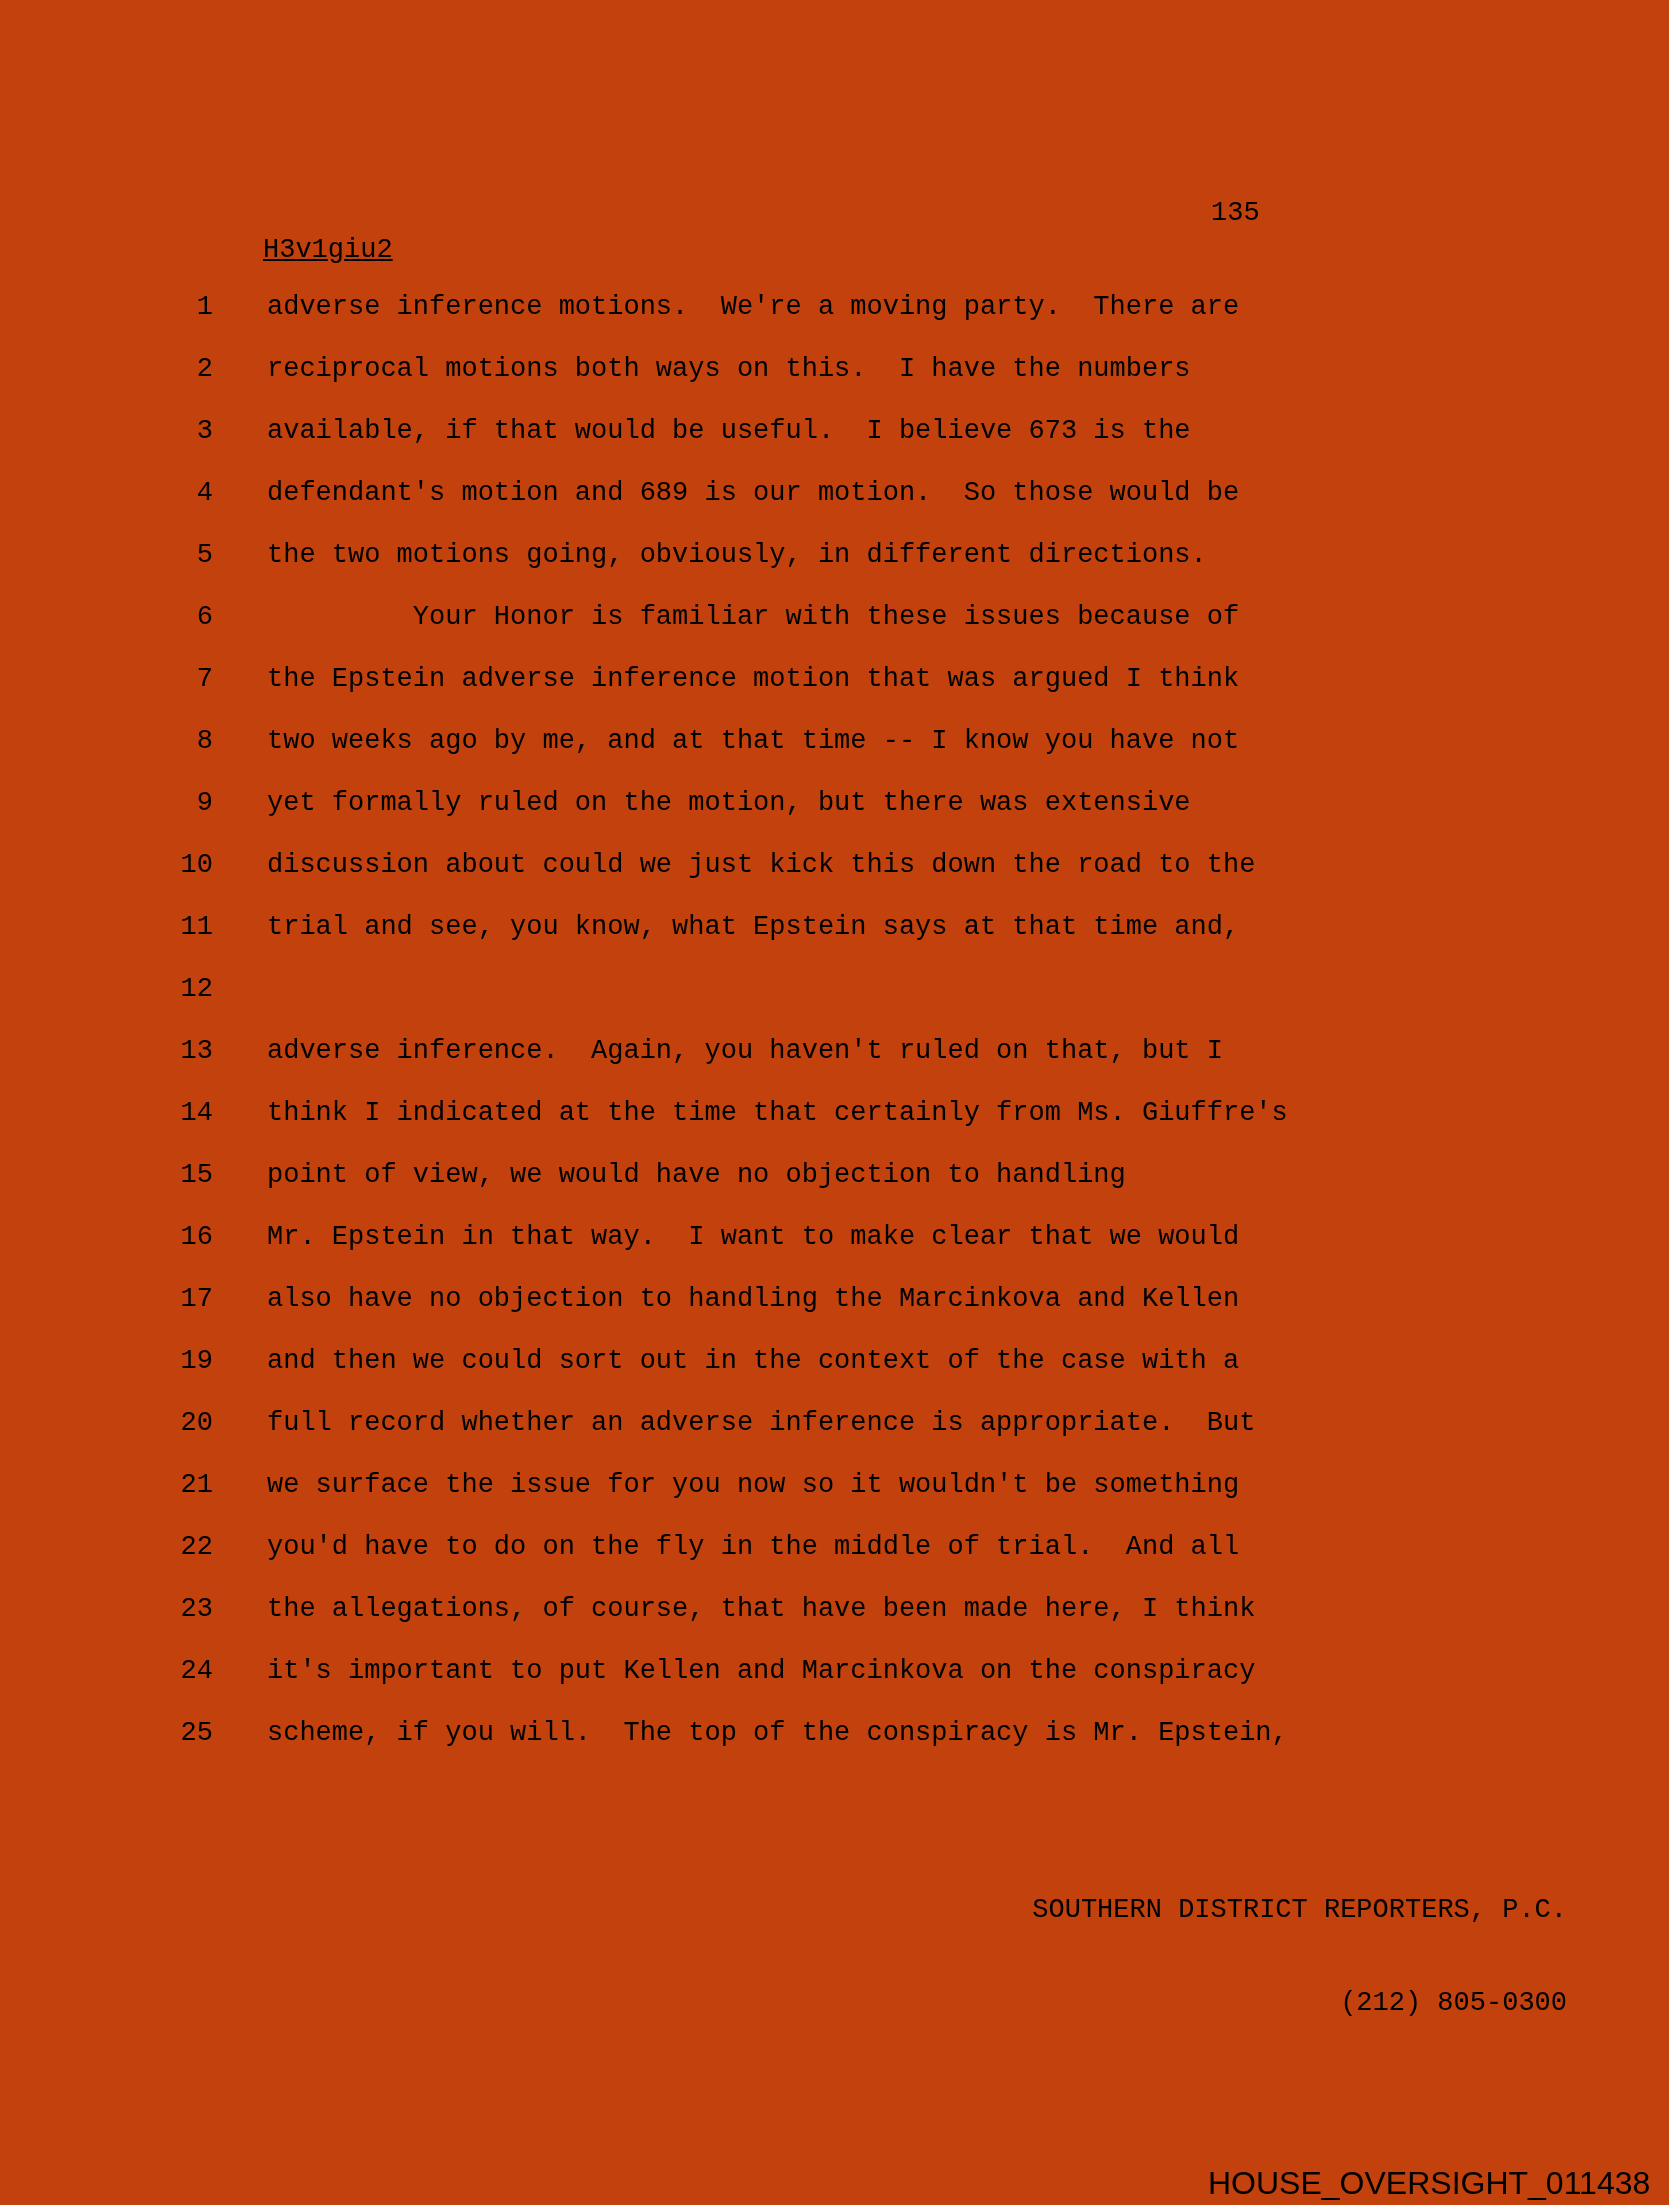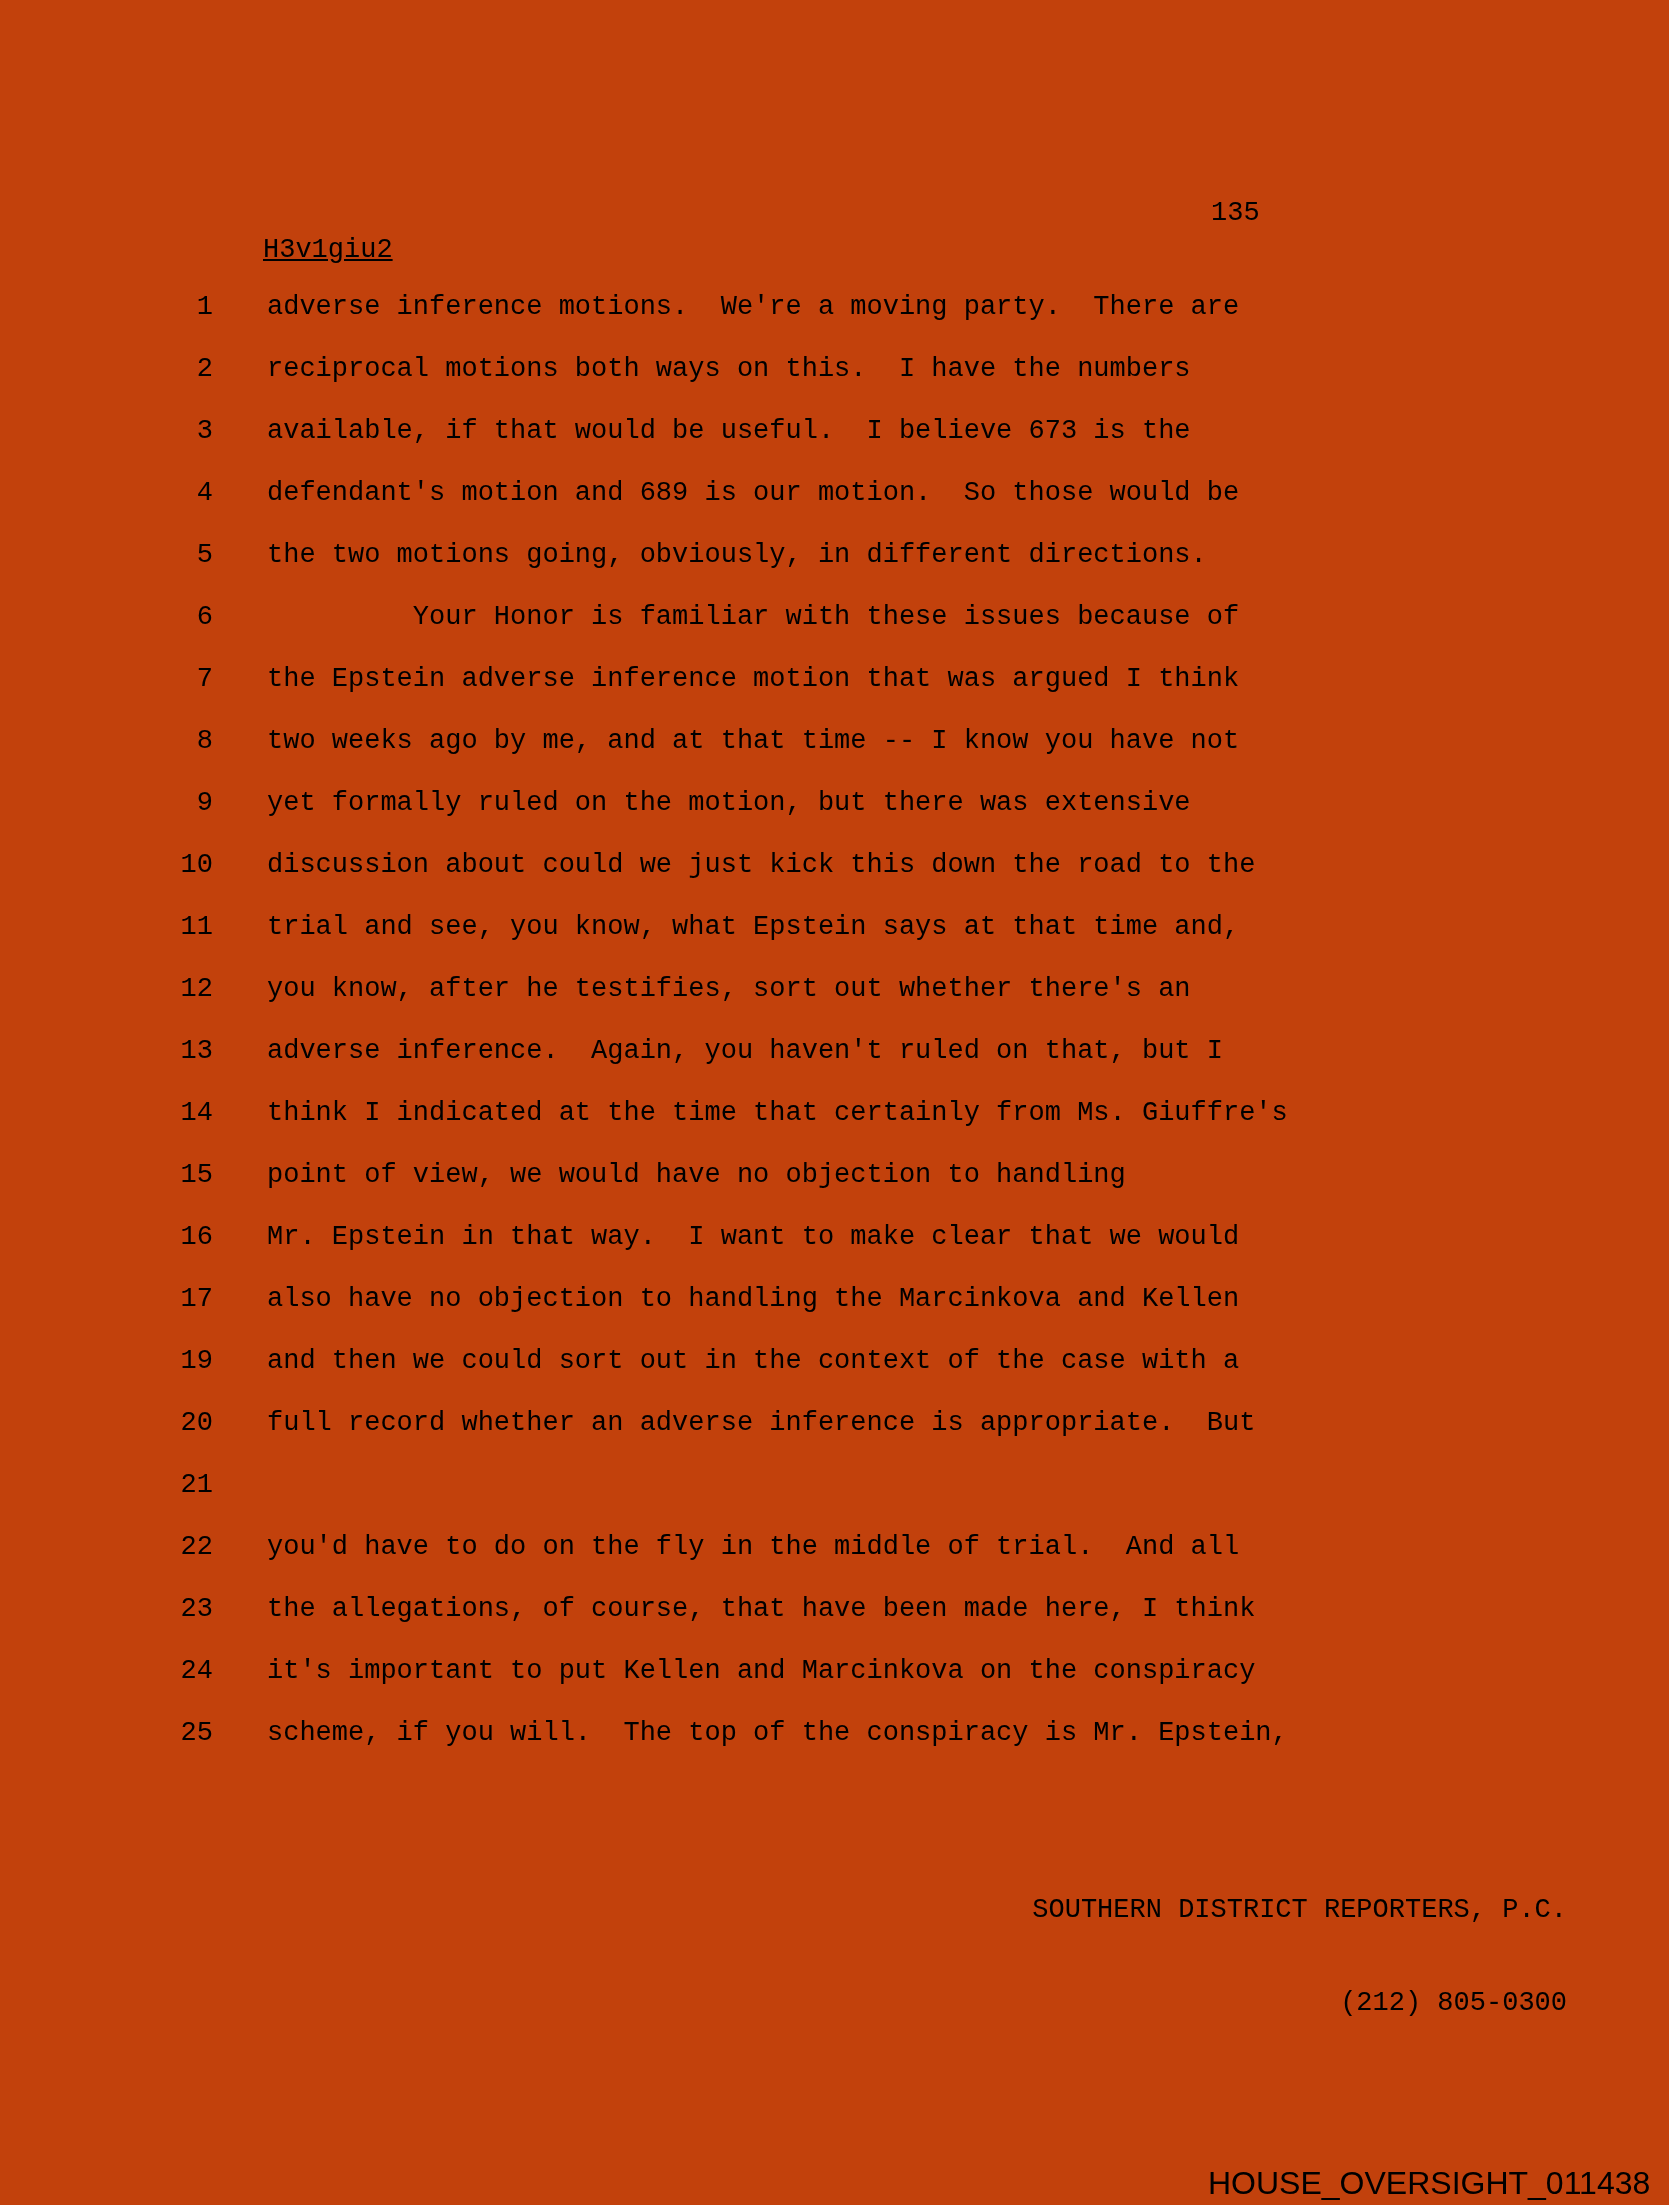--- a/index.html
+++ b/index.html
@@ -138,21 +138,20 @@
     <span class="line-text">discussion about could we just kick this down the road to the</span>
   </div>
 
   <div class="line-row">
     <span class="line-no">11</span>
     <span class="line-text">trial and see, you know, what Epstein says at that time and,</span>
   </div>
 
   <div class="line-row">
     <span class="line-no">12</span>
-    <span class="line-text">you know, after he testifies, sort out whether there's an</span>
   </div>
 
   <div class="line-row">
     <span class="line-no">13</span>
     <span class="line-text">adverse inference.  Again, you haven't ruled on that, but I</span>
   </div>
 
   <div class="line-row">
     <span class="line-no">14</span>
     <span class="line-text">think I indicated at the time that certainly from Ms. Giuffre's</span>
@@ -179,20 +178,21 @@
     <span class="line-text">and then we could sort out in the context of the case with a</span>
   </div>
 
   <div class="line-row">
     <span class="line-no">20</span>
     <span class="line-text">full record whether an adverse inference is appropriate.  But</span>
   </div>
 
   <div class="line-row">
     <span class="line-no">21</span>
+    <span class="line-text">we surface the issue for you now so it wouldn't be something</span>
   </div>
 
   <div class="line-row">
     <span class="line-no">22</span>
     <span class="line-text">you'd have to do on the fly in the middle of trial.  And all</span>
   </div>
 
   <div class="line-row">
     <span class="line-no">23</span>
     <span class="line-text">the allegations, of course, that have been made here, I think</span>

